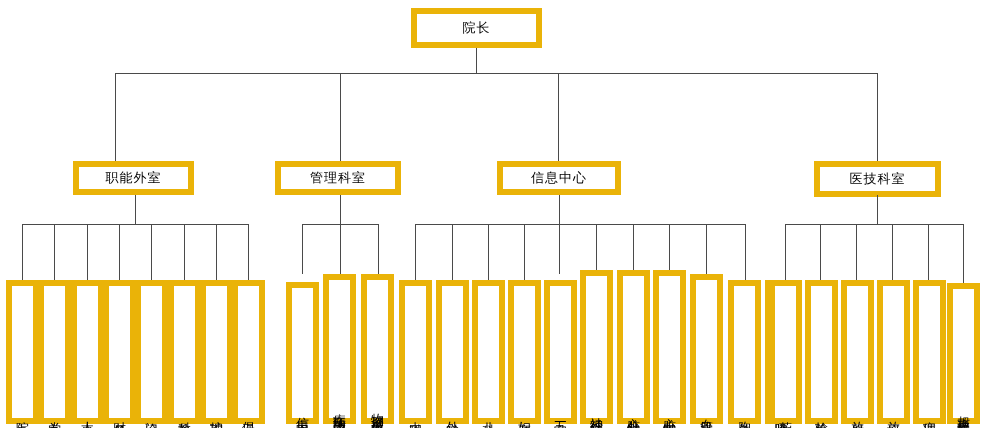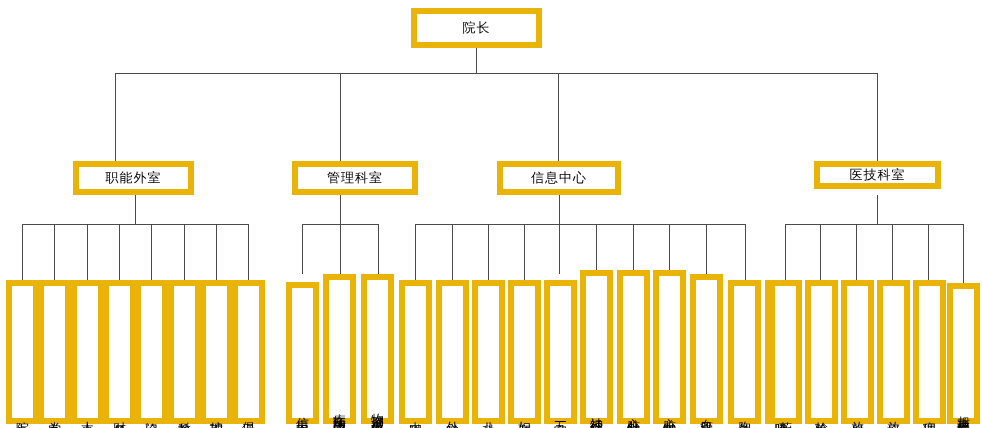--- a/index.html
+++ b/index.html
@@ -62,27 +62,27 @@
   <div class="hline" style="left:115px;top:73px;width:762px;height:1px;"></div>
 
   <div class="vline" style="left:115px;top:73px;height:88px;"></div>
   <div class="vline" style="left:340px;top:73px;height:88px;"></div>
   <div class="vline" style="left:558px;top:73px;height:88px;"></div>
   <div class="vline" style="left:877px;top:73px;height:88px;"></div>
 
   <div class="node horiz" style="left:73px;top:161px;width:121px;height:34px;">
     <span class="label">职能外室</span>
   </div>
-  <div class="node horiz" style="left:292px;top:161px;width:126px;height:34px;">
+  <div class="node horiz" style="left:275px;top:161px;width:126px;height:34px;">
     <span class="label">管理科室</span>
   </div>
   <div class="node horiz" style="left:497px;top:161px;width:124px;height:34px;">
     <span class="label">信息中心</span>
   </div>
-  <div class="node horiz" style="left:814px;top:161px;width:127px;height:28px;">
+  <div class="node horiz" style="left:814px;top:161px;width:127px;height:36px;">
     <span class="label">医技科室</span>
   </div>
 
   <div class="vline" style="left:135px;top:195px;height:29px;"></div>
   <div class="vline" style="left:340px;top:195px;height:29px;"></div>
   <div class="vline" style="left:559px;top:195px;height:29px;"></div>
   <div class="vline" style="left:877px;top:195px;height:29px;"></div>
 
   <div class="hline" style="left:22px;top:224px;width:226px;height:1px;"></div>
   <div class="vline" style="left:22px;top:224px;height:56px;"></div>

